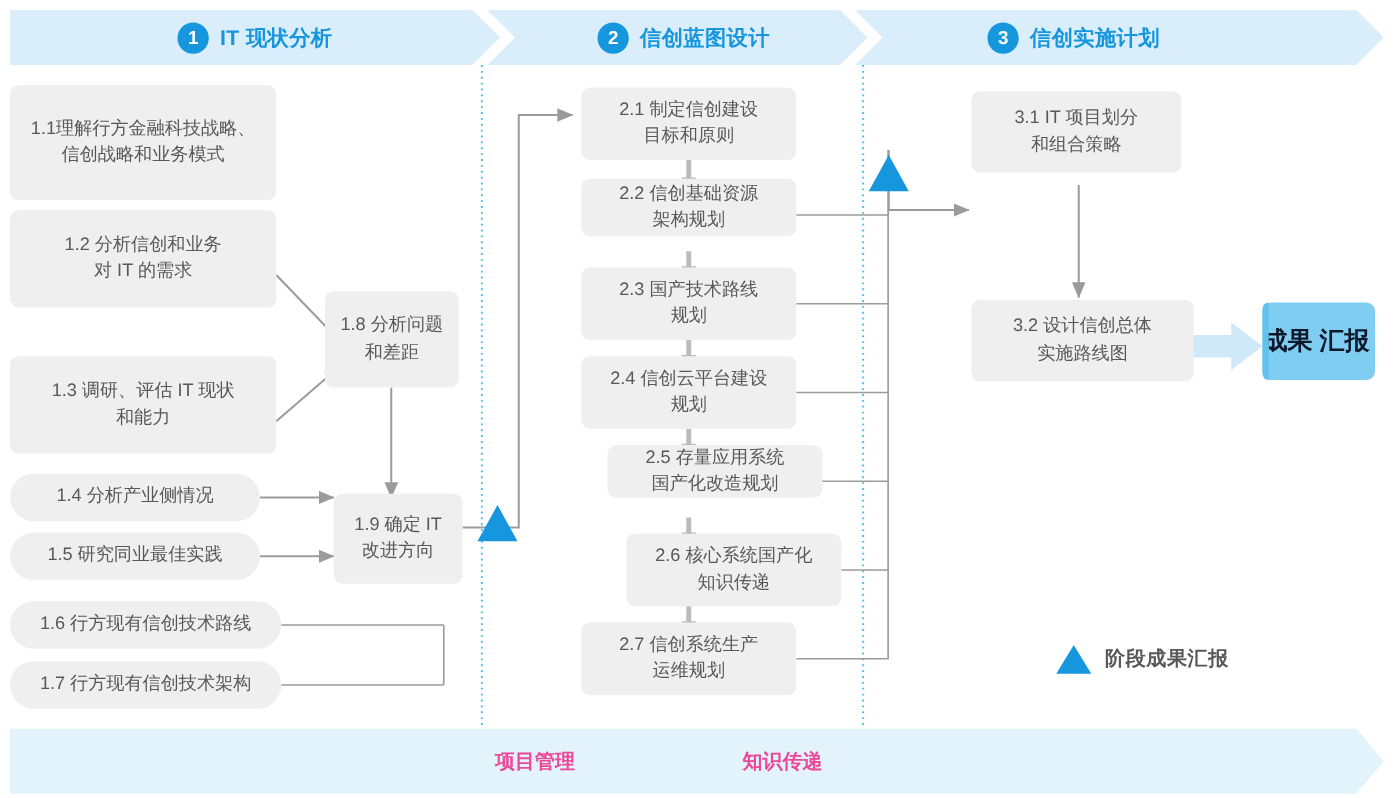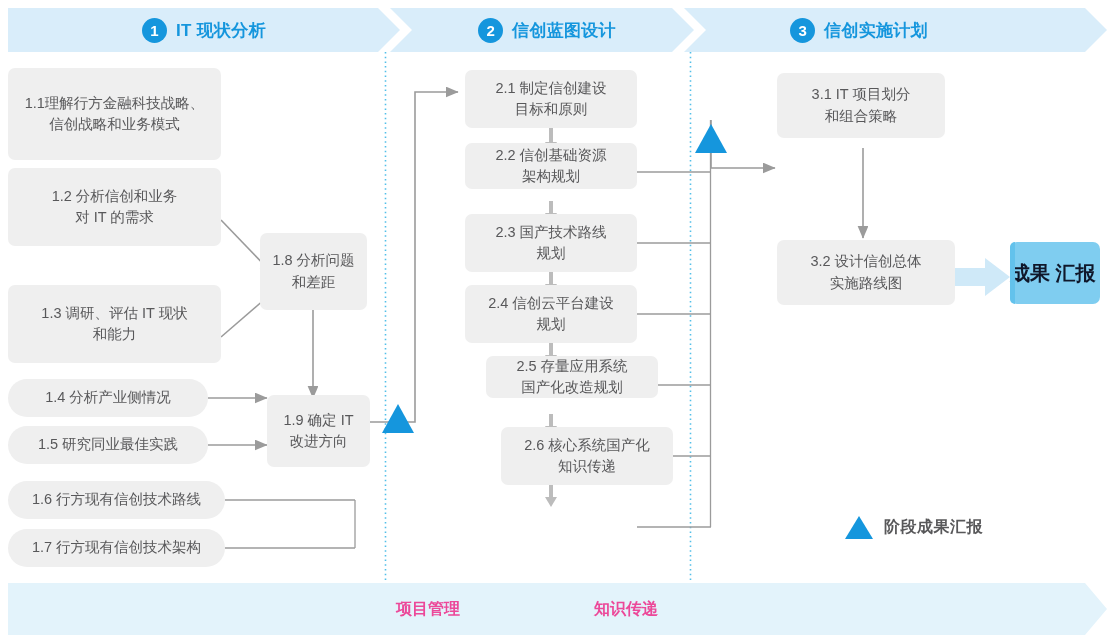--- a/index.html
+++ b/index.html
@@ -310,20 +310,26 @@
       <span>2.5 存量应用系统</span>
       <span>国产化改造规划</span>
     </div>
   </div>
   <div class="box" style="left:465px;top:427px;width:172px;height:58px;margin-left:36px;">
     <div>
       <span>2.6 核心系统国产化</span>
       <span>知识传递</span>
     </div>
   </div>
+  <div class="box" style="left:465px;top:498px;width:172px;height:58px;">
+    <div>
+      <span>2.7 信创系统生产</span>
+      <span>运维规划</span>
+    </div>
+  </div>
 
   <div class="box" style="left:777px;top:73px;width:168px;height:65px;">
     <div>
       <span>3.1 IT 项目划分</span>
       <span>和组合策略</span>
     </div>
   </div>
   <div class="box" style="left:777px;top:240px;width:178px;height:65px;">
     <div>
       <span>3.2 设计信创总体</span>

